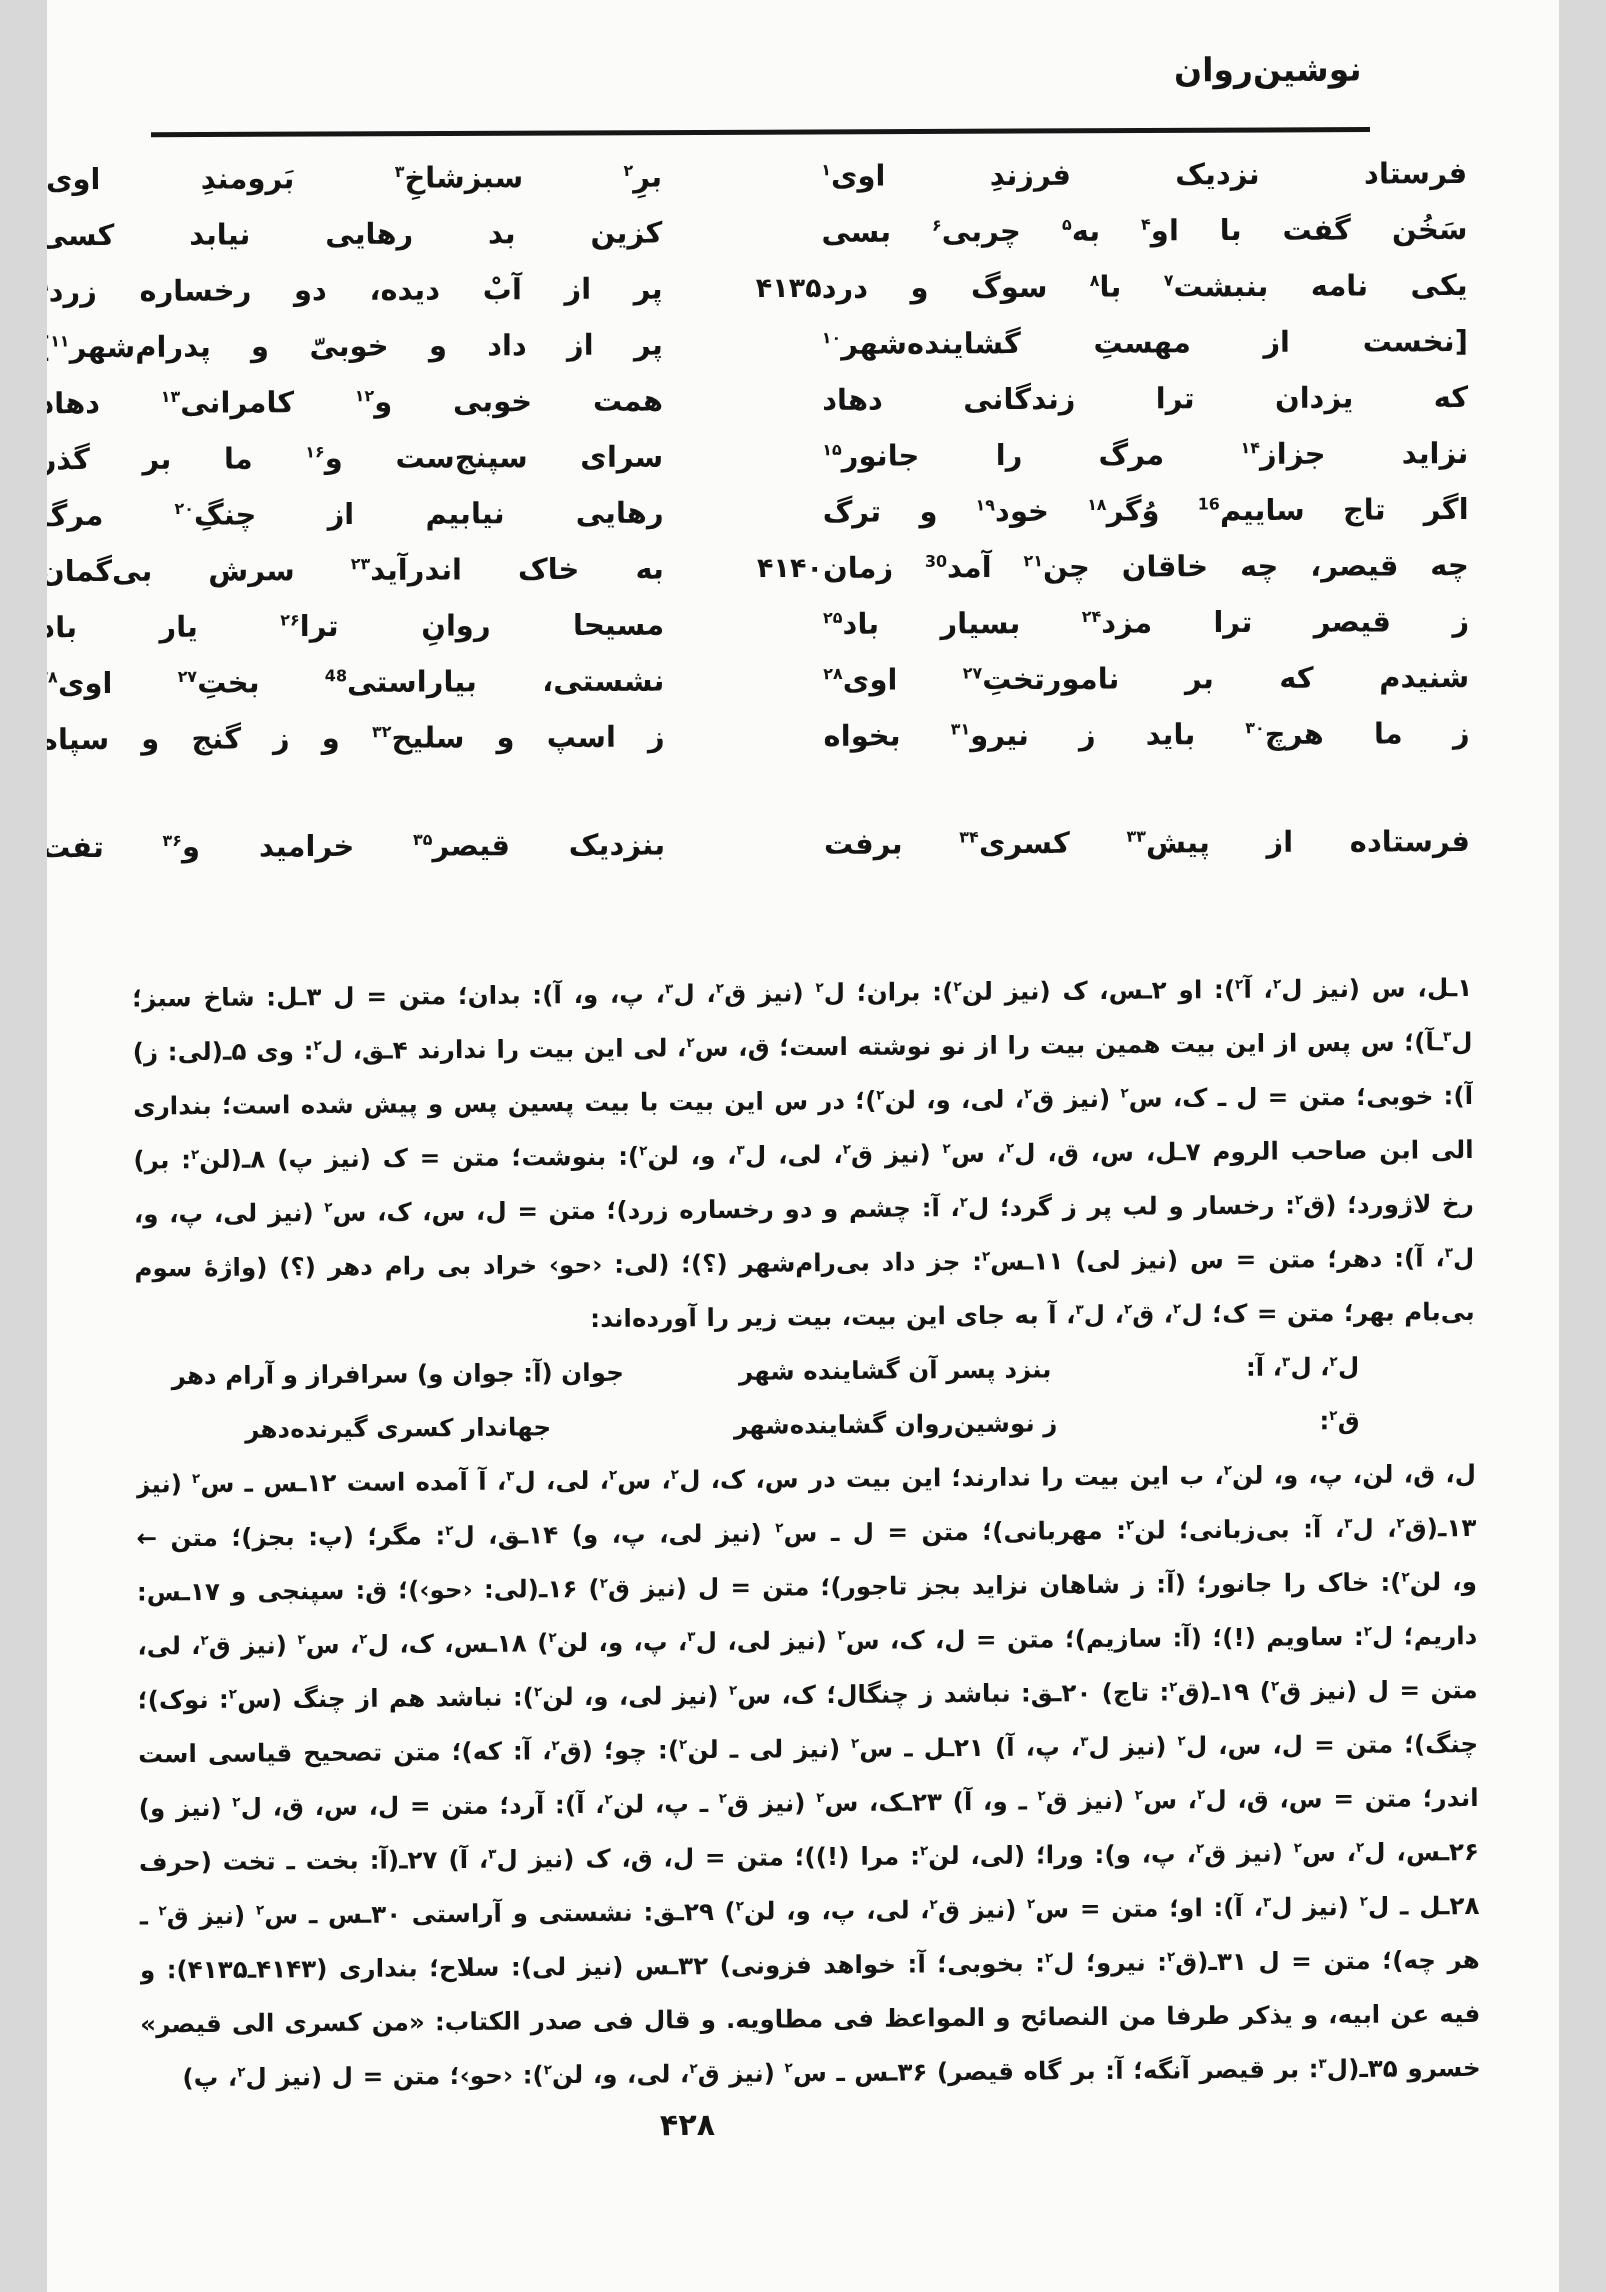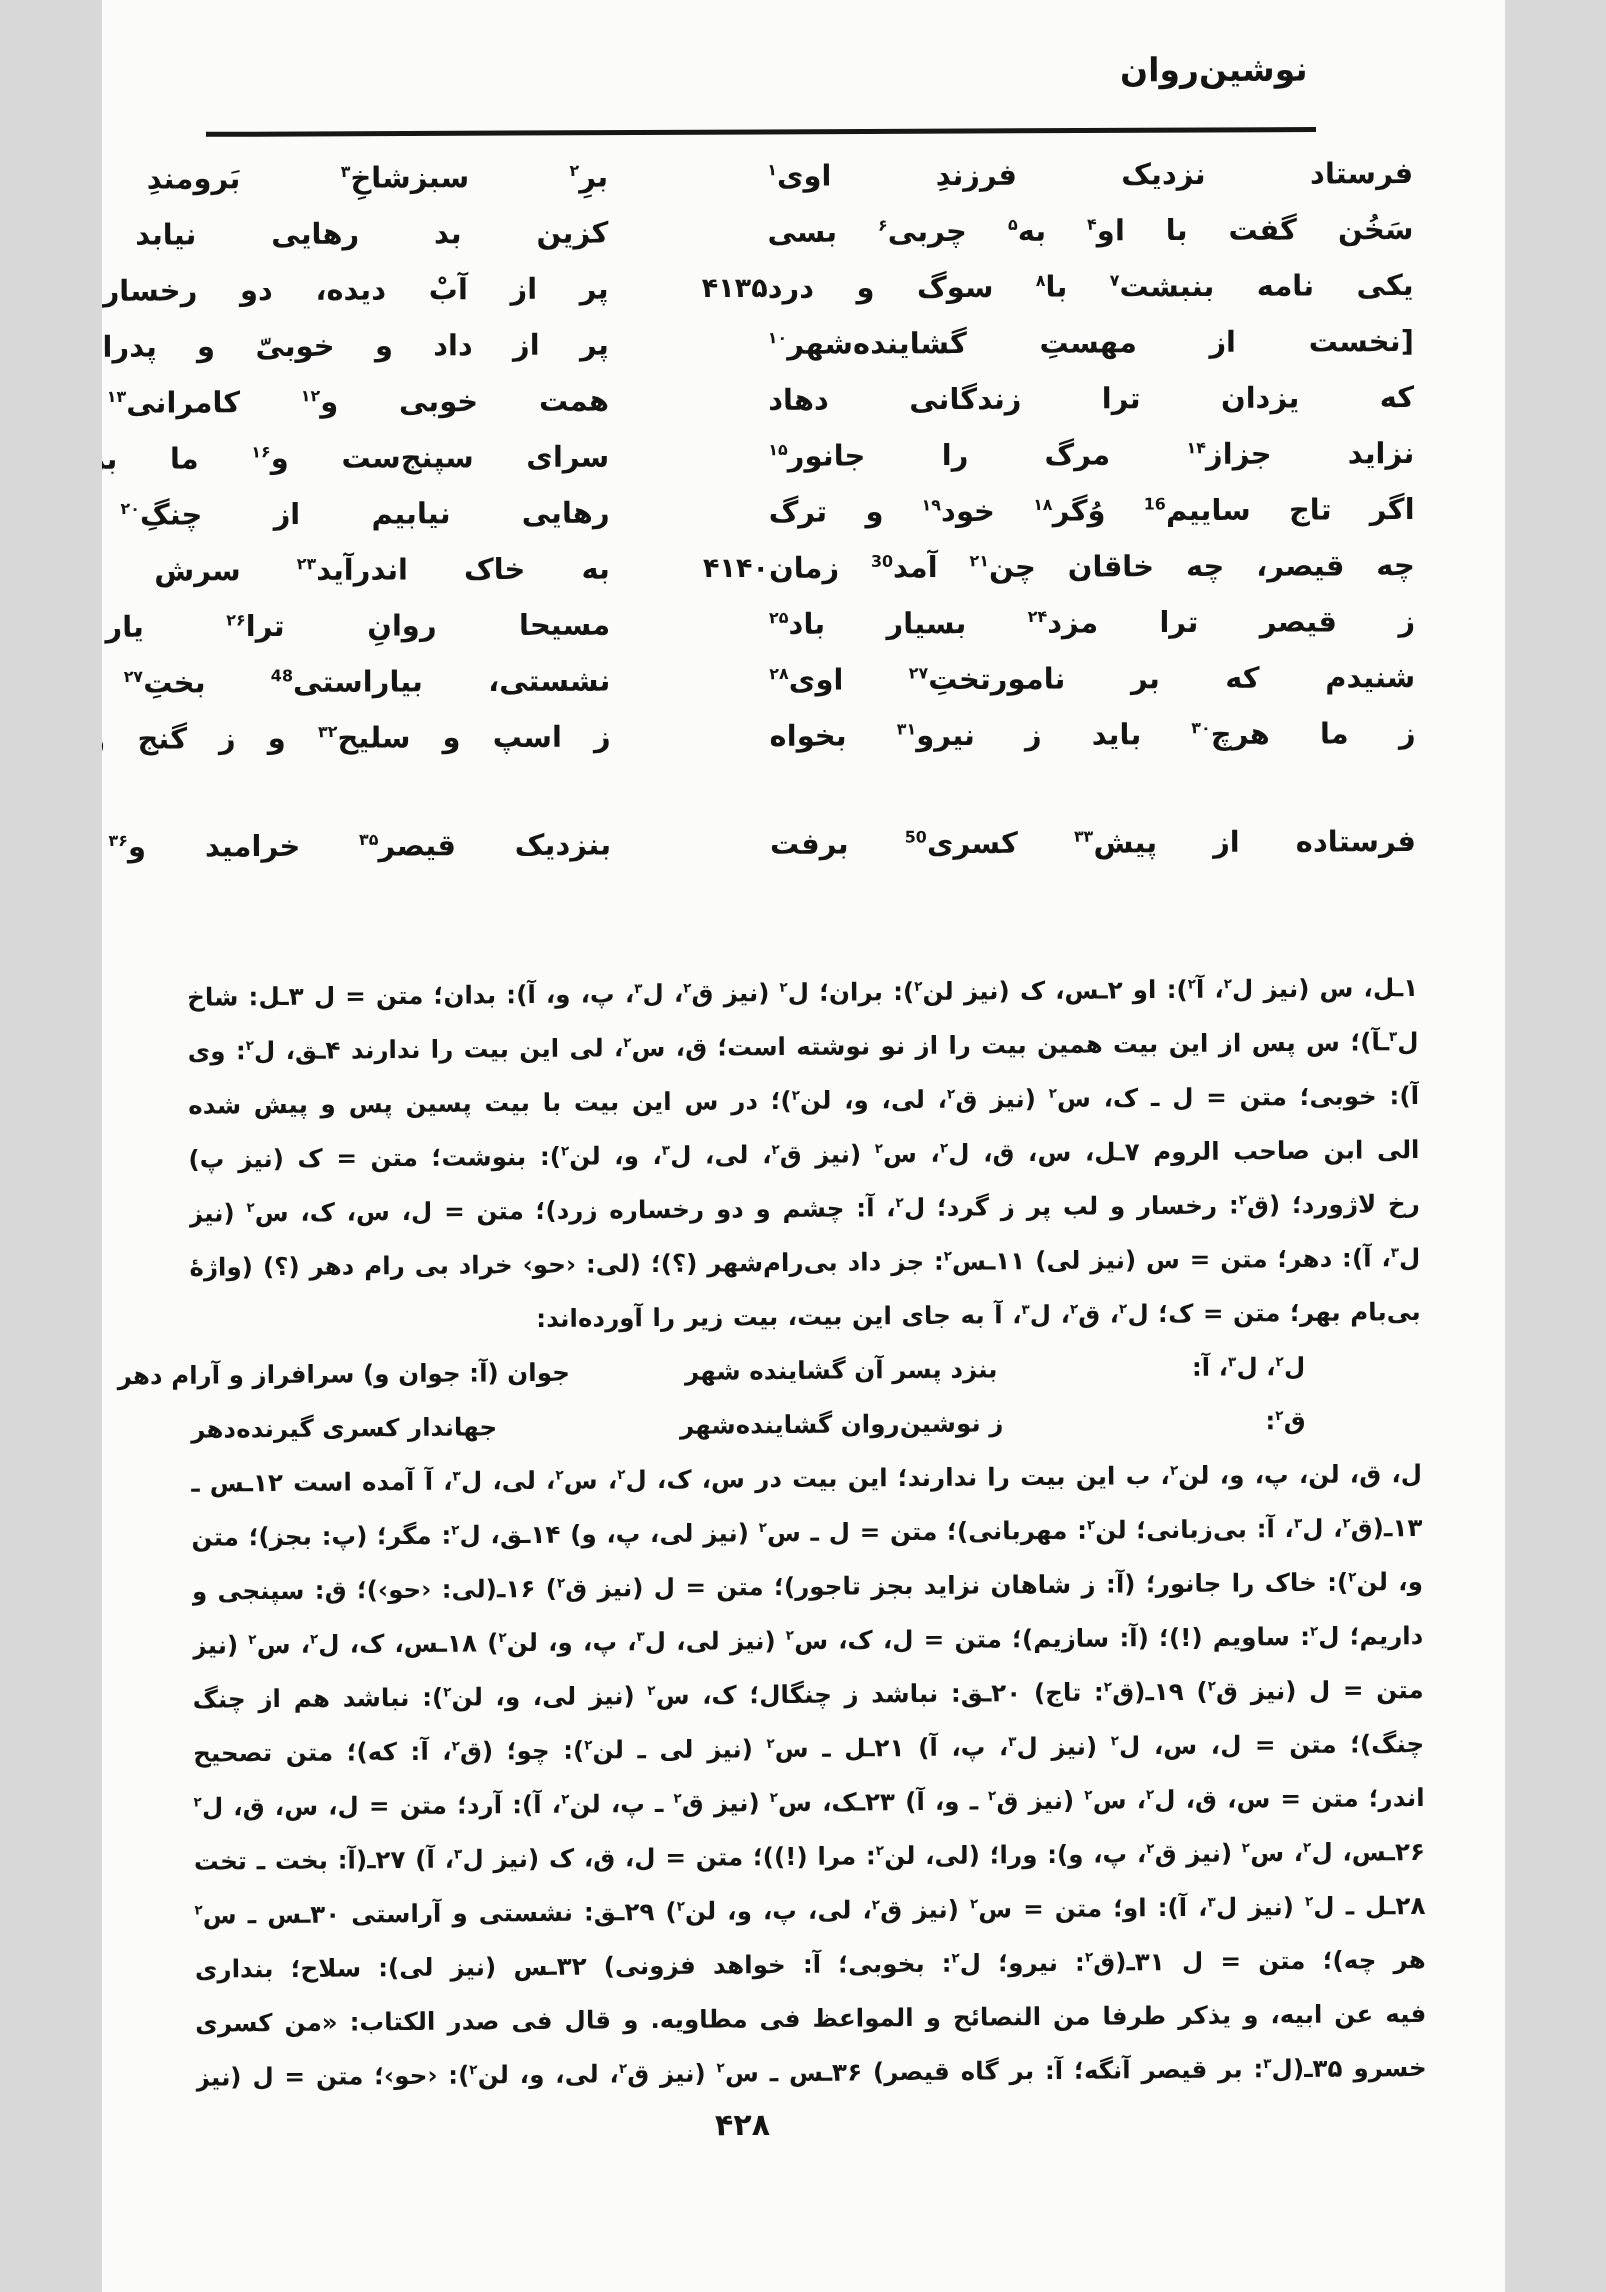--- a/index.html
+++ b/index.html
@@ -1,18 +1,18 @@
 <!DOCTYPE html>
 <html lang="fa" dir="rtl"><head>
 <meta charset="utf-8">
 <style>
   html,body{margin:0;padding:0;background:#d8d8d8;}
   .page{
     position:relative;
-    width:1403px;height:2292px;
+    width:1512px;height:2292px;
     margin:0 auto;
     background:#fbfbf9;
     color:#151515;
     font-family:"DejaVu Sans",sans-serif;
     direction:rtl;
     overflow:hidden;
   }
   
   .running-head{
     position:absolute;top:50px;right:197px;
@@ -142,21 +142,21 @@
       <div></div>
       <div class="hemi">نشستی، بیاراستی<sup>48</sup> بختِ<sup>۲۷</sup> اوی<sup>۲۸</sup>،</div>
     </div>
     <div class="verse-row">
       <div class="hemi">ز ما هرچ<sup>۳۰</sup> باید ز نیرو<sup>۳۱</sup> بخواه</div>
       <div class="verse-num"></div>
       <div></div>
       <div class="hemi">ز اسپ و سلیح<sup>۳۲</sup> و ز گنج و سپاه!</div>
     </div>
     <div class="verse-row last">
-      <div class="hemi">فرستاده از پیش<sup>۳۳</sup> کسری<sup>50</sup> برفت</div>
+      <div class="hemi">فرستاده از پیش<sup>۳۳</sup> کسری<sup>۳۴</sup> برفت</div>
       <div class="verse-num"></div>
       <div></div>
       <div class="hemi">بنزدیک قیصر<sup>۳۵</sup> خرامید و<sup>۳۶</sup> تفت!</div>
     </div>
   </div>
 
   <div class="apparatus">
     <div class="app-line">۱ـل، س (نیز ل<sup>۲</sup>، آ<sup>۲</sup>): او   ۲ـس، ک (نیز لن<sup>۲</sup>): بران؛ ل<sup>۲</sup> (نیز ق<sup>۲</sup>، ل<sup>۳</sup>، پ، و، آ): بدان؛ متن = ل   ۳ـل: شاخ سبز؛ متن = س، ک، ل (نیز ق،</div>
     <div class="app-line">ل<sup>۳</sup>ـآ)؛ س پس از این بیت همین بیت را از نو نوشته است؛ ق، س<sup>۲</sup>، لی این بیت را ندارند   ۴ـق، ل<sup>۲</sup>: وی   ۵ـ(لی: ز)   ۶ـل<sup>۲</sup> (نیز ل، پ،</div>
     <div class="app-line">آ): خوبی؛ متن = ل ـ ک، س<sup>۲</sup> (نیز ق<sup>۲</sup>، لی، و، لن<sup>۲</sup>)؛ در س این بیت با بیت پسین پس و پیش شده است؛ بنداری (۴۸۳۴ـ۴۸۳۳): و أرسله</div>

